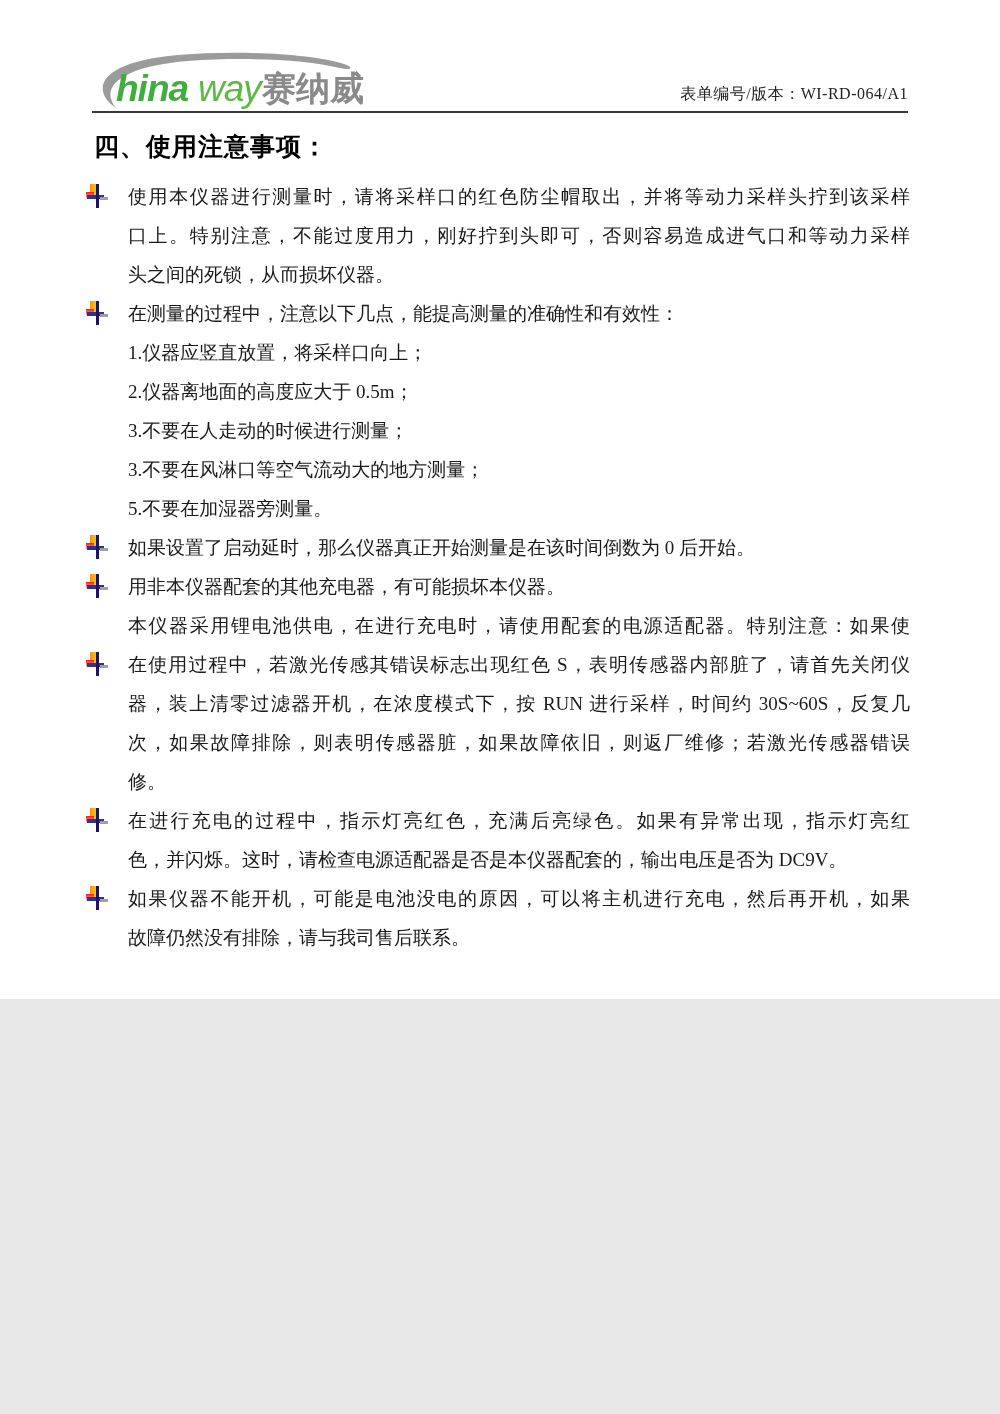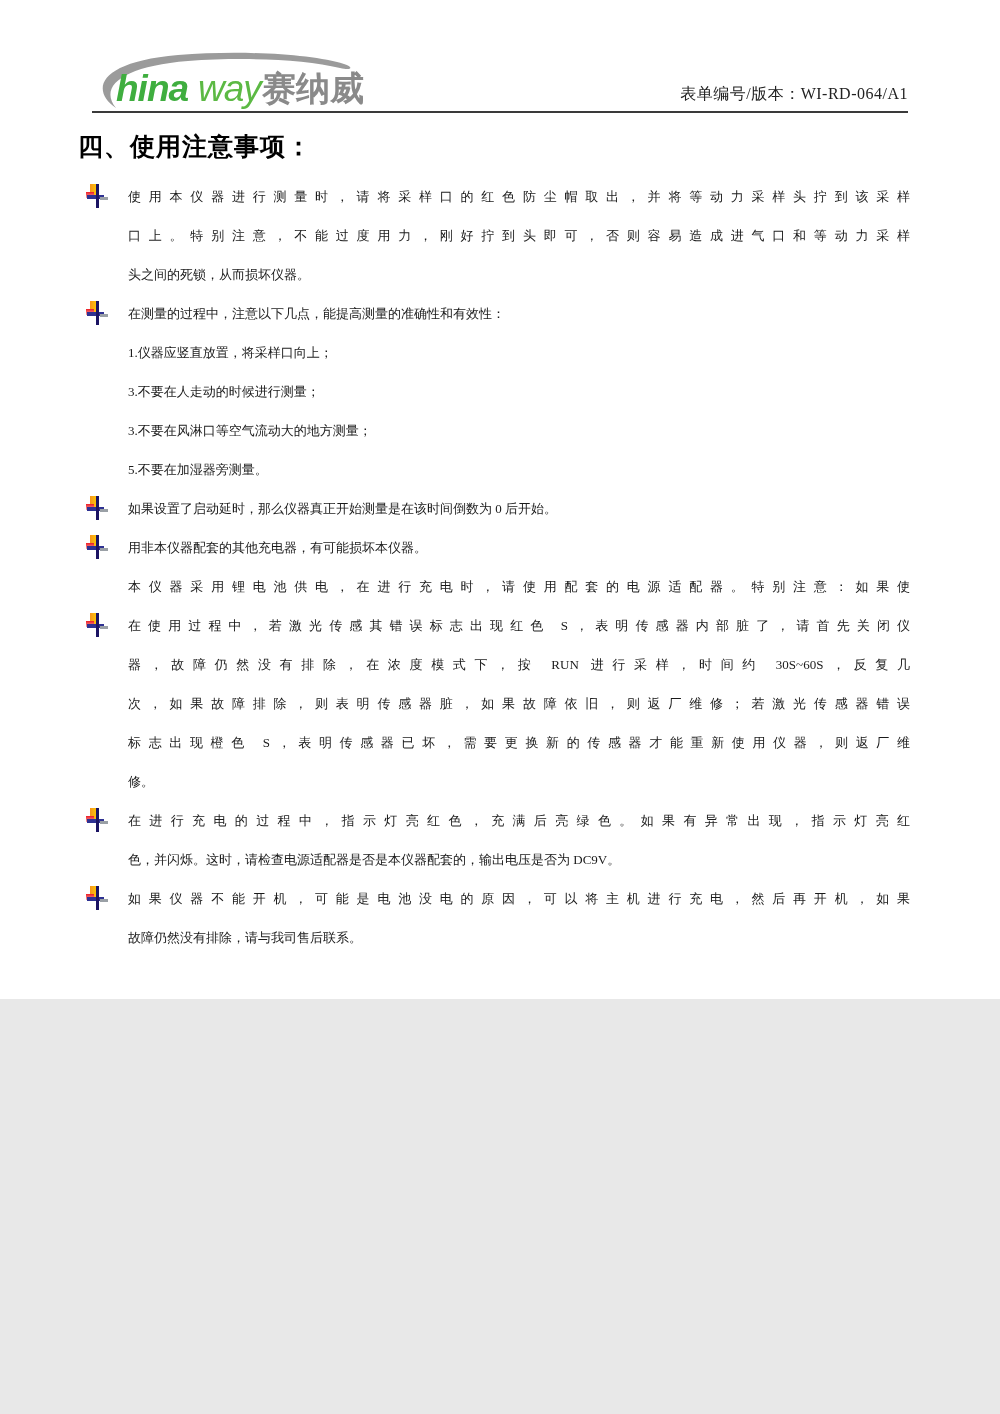--- a/index.html
+++ b/index.html
@@ -19,28 +19,28 @@
     position:absolute; top:84px; right:92px;
     font-size:16px; letter-spacing:0.5px; color:#222;
   }
   .rule {
     position:absolute; left:92px; top:111px;
     width:816px; height:2px; background:#3a3a3a;
   }
 
   
   .title {
-    position:absolute; left:78px; top:130px;
+    position:absolute; left:94px; top:130px;
     font-size:25px; font-weight:bold; letter-spacing:1px; color:#000;
   }
 
   
   .content {
     position:absolute; left:128px; top:177px; width:782px;
-    font-size:13px; color:#1a1a1a;
+    font-size:19px; color:#1a1a1a;
   }
   .item { position:relative; }
   .line { height:39px; line-height:39px; text-align:left; }
   .line.full {
     text-align:justify;
     text-align-last:justify;
     text-justify:inter-ideograph;
   }
 
   
@@ -97,20 +97,21 @@
           <i class="bi bi-y"></i>
           <i class="bi bi-r"></i>
           <i class="bi bi-b"></i>
           <i class="bi bi-v"></i>
           <i class="bi bi-g"></i>
         </span>
         <div class="line">在测量的过程中，注意以下几点，能提高测量的准确性和有效性：</div>
       </div>
       <div class="item plain">
         <div class="line">1.仪器应竖直放置，将采样口向上；</div>
+        <div class="line">2.仪器离地面的高度应大于 0.5m；</div>
         <div class="line">3.不要在人走动的时候进行测量；</div>
         <div class="line">3.不要在风淋口等空气流动大的地方测量；</div>
         <div class="line">5.不要在加湿器旁测量。</div>
       </div>
       <div class="item bullet">
         <span class="bullet-icon">
           <i class="bi bi-y"></i>
           <i class="bi bi-r"></i>
           <i class="bi bi-b"></i>
           <i class="bi bi-v"></i>
@@ -131,23 +132,22 @@
       </div>
       <div class="item bullet">
         <span class="bullet-icon">
           <i class="bi bi-y"></i>
           <i class="bi bi-r"></i>
           <i class="bi bi-b"></i>
           <i class="bi bi-v"></i>
           <i class="bi bi-g"></i>
         </span>
         <div class="line full">在使用过程中，若激光传感其错误标志出现红色 S，表明传感器内部脏了，请首先关闭仪</div>
-        <div class="line full">器，故障仍然没有排除，在浓度模式下，按 RUN 进行采样，时间约 30S~60S，反复几</div>
+        <div class="line full">器，装上清零过滤器开机，在浓度模式下，按 RUN 进行采样，时间约 30S~60S，反复几</div>
         <div class="line full">次，如果故障排除，则表明传感器脏，如果故障依旧，则返厂维修；若激光传感器错误</div>
-        <div class="line full">标志出现橙色 S，表明传感器已坏，需要更换新的传感器才能重新使用仪器，则返厂维</div>
         <div class="line">修。</div>
       </div>
       <div class="item bullet">
         <span class="bullet-icon">
           <i class="bi bi-y"></i>
           <i class="bi bi-r"></i>
           <i class="bi bi-b"></i>
           <i class="bi bi-v"></i>
           <i class="bi bi-g"></i>
         </span>

